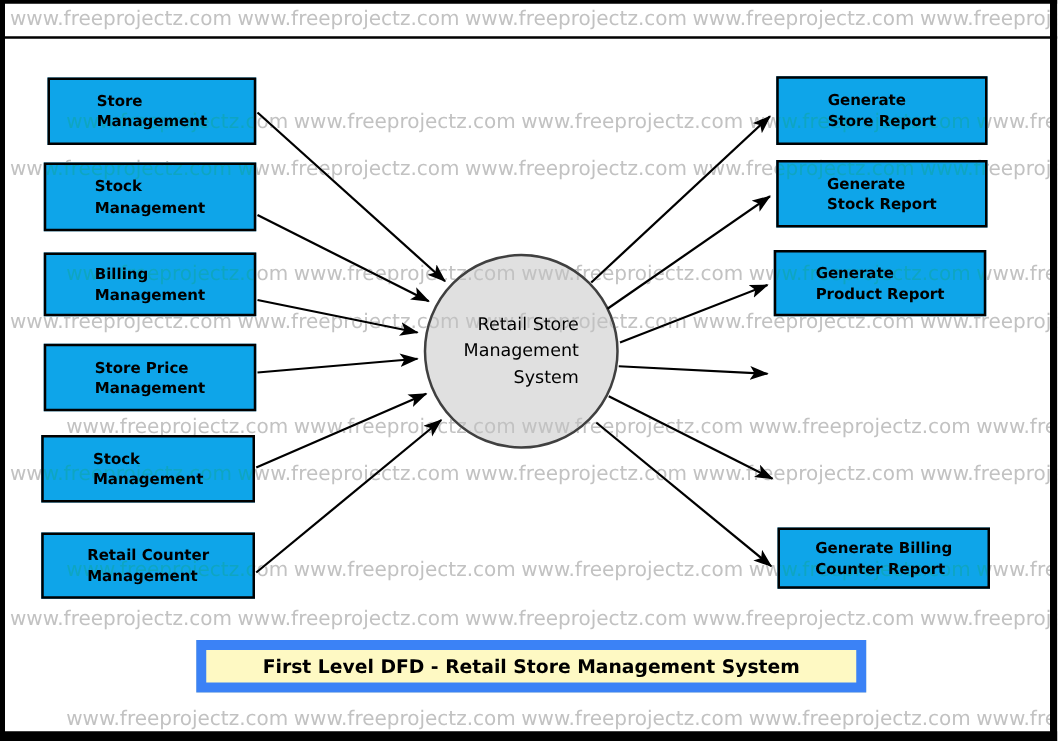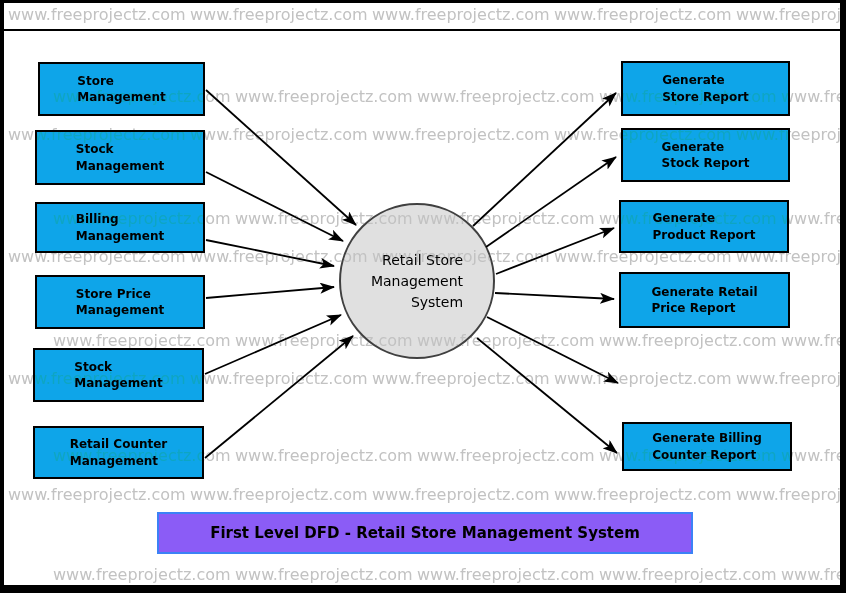--- a/index.html
+++ b/index.html
@@ -42,22 +42,22 @@
     font-size: 14px;
     line-height: 1.5;
     white-space: pre-line;
     z-index: 1;
     box-sizing: border-box;
   }
   #caption-box {
     position: absolute;
     left: 157px; top: 512px;
     width: 536px; height: 42px;
-    border: 2px solid #3b82f6;
-    background: #8b5cf6;
+    border: 8px solid #3b82f6;
+    background: #fef9c3;
     display: flex;
     align-items: center;
     justify-content: center;
     font-weight: bold;
     font-size: 15px;
     color: #000000;
     z-index: 2;
     box-sizing: border-box;
   }
   #arrows {
@@ -112,22 +112,20 @@
 Management</div>
   <div class="node" style="left:33px; top:426px; width:171px; height:53px;">Retail Counter
 Management</div>
 
   <div class="node" style="left:621px; top:61px; width:169px; height:55px;">Generate
 Store Report</div>
   <div class="node" style="left:621px; top:128px; width:169px; height:54px;">Generate
 Stock Report</div>
   <div class="node" style="left:619px; top:200px; width:170px; height:53px;">Generate
 Product Report</div>
-  <div class="node" style="left:619px; top:272px; width:171px; height:56px;">Generate Retail
-Price Report</div>
   <div class="node" style="left:622px; top:422px; width:170px; height:49px;">Generate Billing
 Counter Report</div>
 
   <div id="caption-box">First Level DFD - Retail Store Management System</div>
 
   <svg id="arrows" viewBox="0 0 846 593" xmlns="http://www.w3.org/2000/svg">
     <defs>
       <marker id="ah" markerUnits="userSpaceOnUse" markerWidth="16" markerHeight="12" refX="14" refY="5.5" orient="auto">
         <path d="M0,0 L15,5.5 L0,11 L3.5,5.5 Z" fill="#000000"></path>
       </marker>

